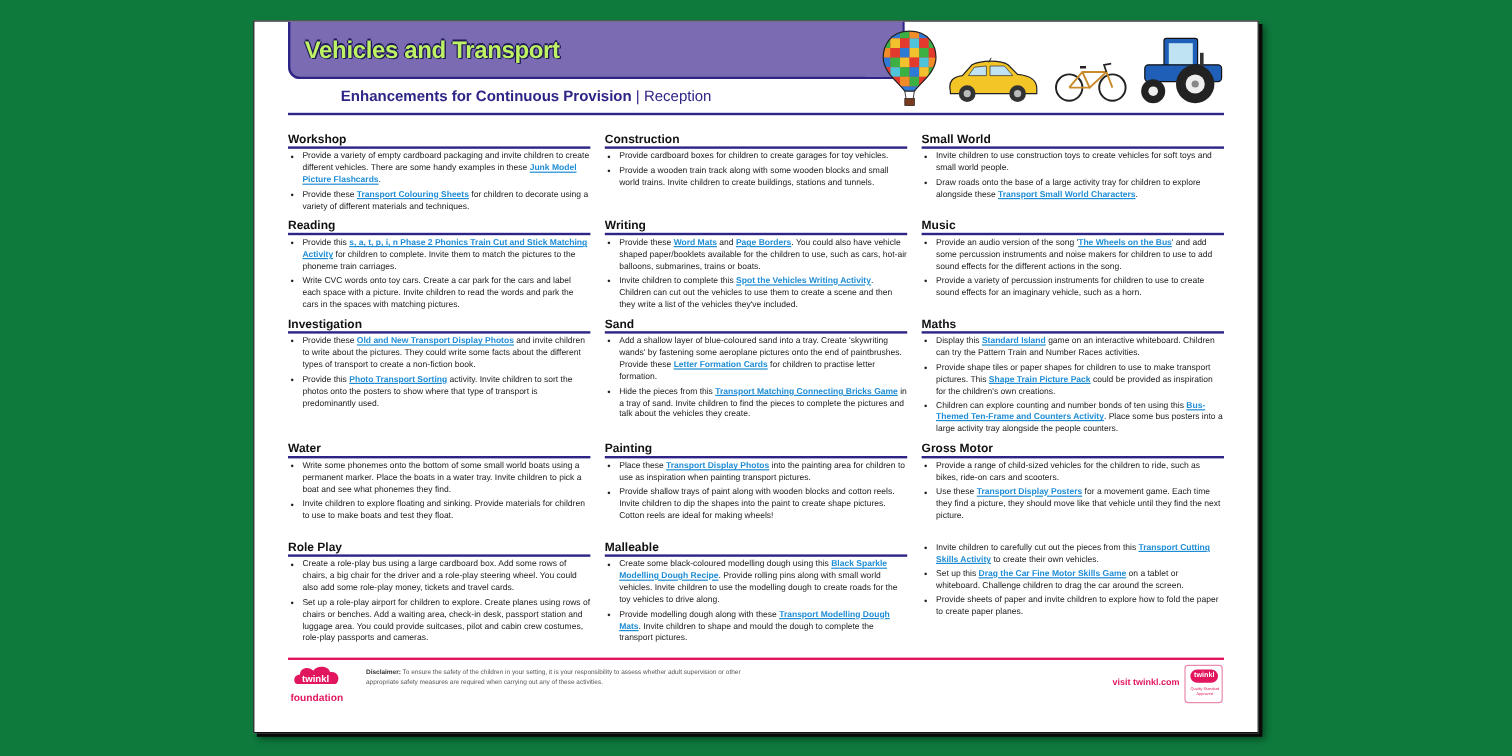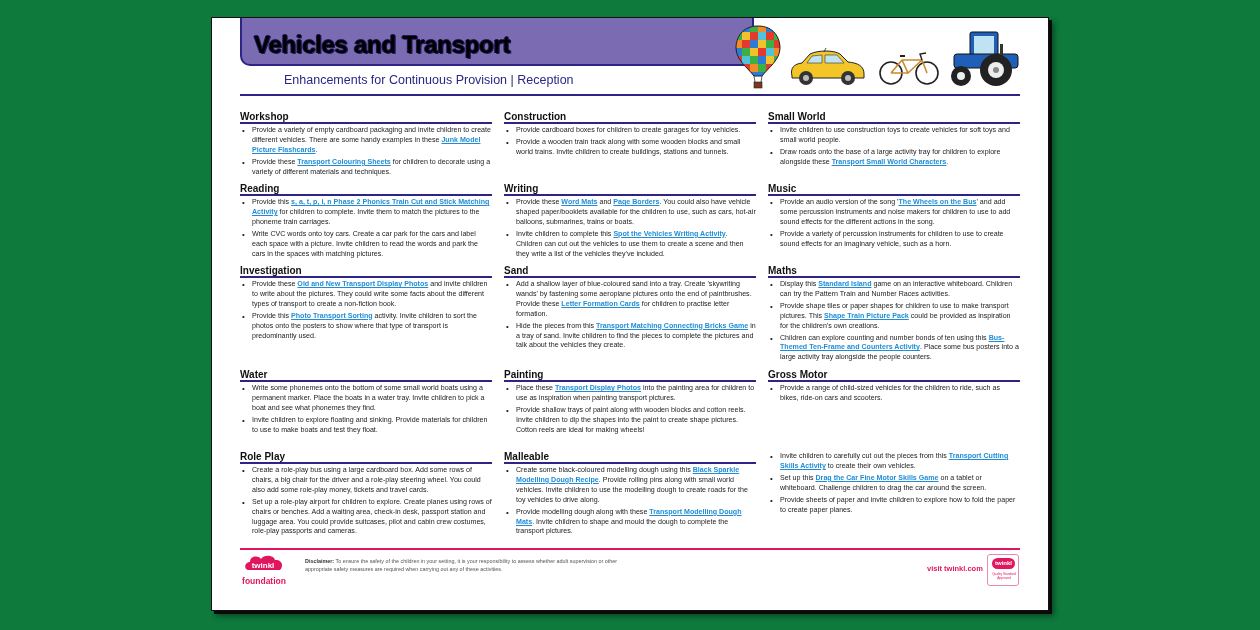--- a/index.html
+++ b/index.html
@@ -9,28 +9,28 @@
     position: absolute; left: 211px; top: 17px; width: 838px; height: 594px;
     background: #ffffff; border: 1px solid #111;
     box-shadow: 3px 3px 0 #0a0a0a, 5px 5px 6px rgba(0,0,0,0.45);
   }
   .title-bar {
     position: absolute; left: 28px; top: 0; width: 514px; height: 48px;
     background: #7a6bb2; border: 2px solid #2e2486; border-top: none; border-radius: 0 0 0 10px;
   }
   .title-text {
     position: absolute; left: 12px; top: 13px;
-    font-family: "Liberation Sans", sans-serif; font-weight: bold; font-size: 24px; color: #000000;
+    font-family: "Liberation Sans", sans-serif; font-weight: bold; font-size: 20px; color: #bef264;
     text-shadow: 1px 1px 0 #1f1a55, -1px 0 0 #1f1a55, 0 -1px 0 #1f1a55, 1px 0 0 #1f1a55;
     letter-spacing: -0.3px;
   }
   .subtitle {
     position: absolute; left: 28px; top: 55px; font-size: 12.5px; color: #2e2486;
   }
-  .subtitle b { font-weight: normal; padding-left: 44px; }
+  .subtitle b { font-weight: bold; padding-left: 44px; }
   .header-rule { position: absolute; left: 28px; top: 76px; width: 780px; height: 2px; background: #2e2486; }
   .icons { position: absolute; left: 520px; top: 6px; width: 290px; height: 66px; }
   .icons svg { position: absolute; }
 
   .grid { position: absolute; left: 28px; top: 92px; width: 780px; }
   .col { position: absolute; top: 0; width: 252px; }
   .section { position: absolute; left: 0; width: 252px; }
   .section h3 {
     text-align: left; font-size: 10px; font-weight: bold; color: #111; height: 14px; line-height: 14px;
     border-bottom: 2px solid #2e2486;
@@ -248,20 +248,21 @@
           <ul>
             <li><span>Display this </span><a>Standard Island</a><span> game on an interactive whiteboard. Children can try the Pattern Train and Number Races activities.</span></li>
             <li><span>Provide shape tiles or paper shapes for children to use to make transport pictures. This </span><a>Shape Train Picture Pack</a><span> could be provided as inspiration for the children's own creations.</span></li>
             <li><span>Children can explore counting and number bonds of ten using this </span><a>Bus-Themed Ten-Frame and Counters Activity</a><span>. Place some bus posters into a large activity tray alongside the people counters.</span></li>
           </ul>
         </div>
       <div class="section" style="top:258px">
           <h3>Gross Motor</h3>
           <ul>
             <li><span>Provide a range of child-sized vehicles for the children to ride, such as bikes, ride-on cars and scooters.</span></li>
+            <li><span>Use these </span><a>Transport Display Posters</a><span> for a movement game. Each time they find a picture, they should move like that vehicle until they find the next picture.</span></li>
           </ul>
         </div>
       <div class="section" style="top:340px">
           <ul>
             <li><span>Invite children to carefully cut out the pieces from this </span><a>Transport Cutting Skills Activity</a><span> to create their own vehicles.</span></li>
             <li><span>Set up this </span><a>Drag the Car Fine Motor Skills Game</a><span> on a tablet or whiteboard. Challenge children to drag the car around the screen.</span></li>
             <li><span>Provide sheets of paper and invite children to explore how to fold the paper to create paper planes.</span></li>
           </ul>
         </div>
     </div>

